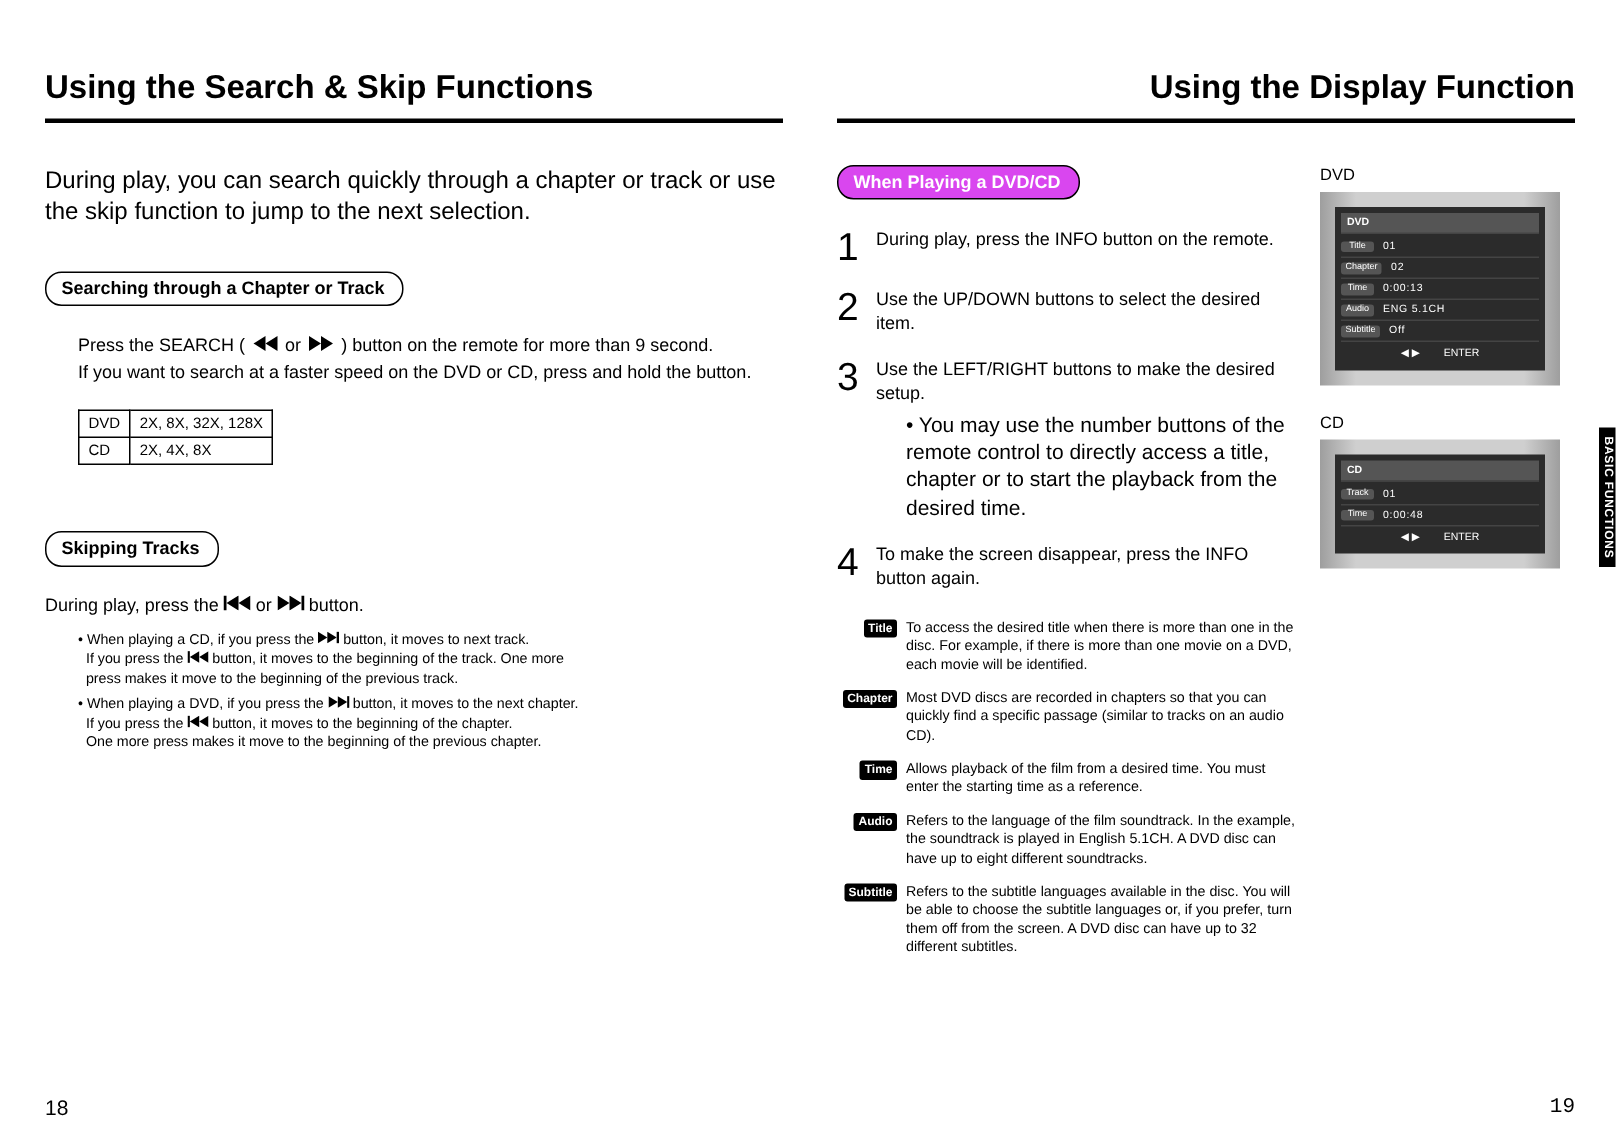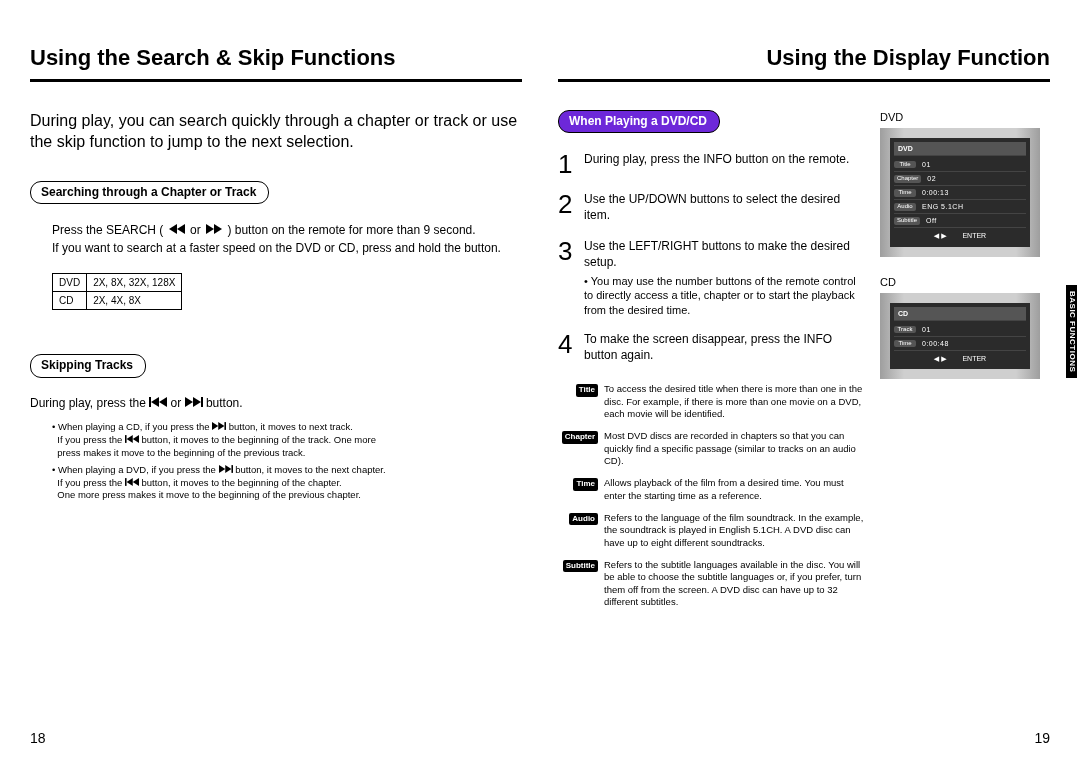--- a/index.html
+++ b/index.html
@@ -59,33 +59,33 @@
 
   
   .page-right .page-title { text-align: right; }
   .right-content {
     display: flex;
     gap: 14px;
   }
   .right-main { flex: 1; }
   .right-side { width: 170px; position: relative; }
   .section-label.dark {
-    background: #6d28d9;
+    background: #d946ef;
     color: #fff;
     border-color: #000;
   }
   .num-row {
     display: flex;
     gap: 8px;
     margin-bottom: 14px;
     font-size: 12px;
     line-height: 1.35;
   }
   .big-num { font-size: 26px; font-weight: normal; line-height: 1; min-width: 18px; }
-  .step-small { font-size: 11px; line-height: 1.3; margin-top: 4px; }
+  .step-small { font-size: 14px; line-height: 1.3; margin-top: 4px; margin-left: 20px; }
 
   .icon-label-row {
     display: flex;
     gap: 6px;
     margin-bottom: 10px;
     font-size: 9.5px;
     line-height: 1.3;
   }
   .icon-box {
     width: 40px;
@@ -152,21 +152,21 @@
     padding: 6px 1px;
     line-height: 1.1;
   }
 
   .page-num {
     position: absolute;
     bottom: 18px;
     font-size: 14px;
   }
   .page-left .page-num { left: 30px; }
-  .page-right .page-num { right: 30px; }
+  .page-right .page-num { right: 30px; font-family: Liberation Mono, monospace; }
 </style>
 </head>
 <body>
 
 <div class="page page-left">
   <div class="page-title">Using the Search &amp; Skip Functions</div>
   <div class="title-rule"></div>
 
   <div class="intro">During play, you can search quickly through a chapter or track or use the skip function to jump to the next selection.</div>
 

